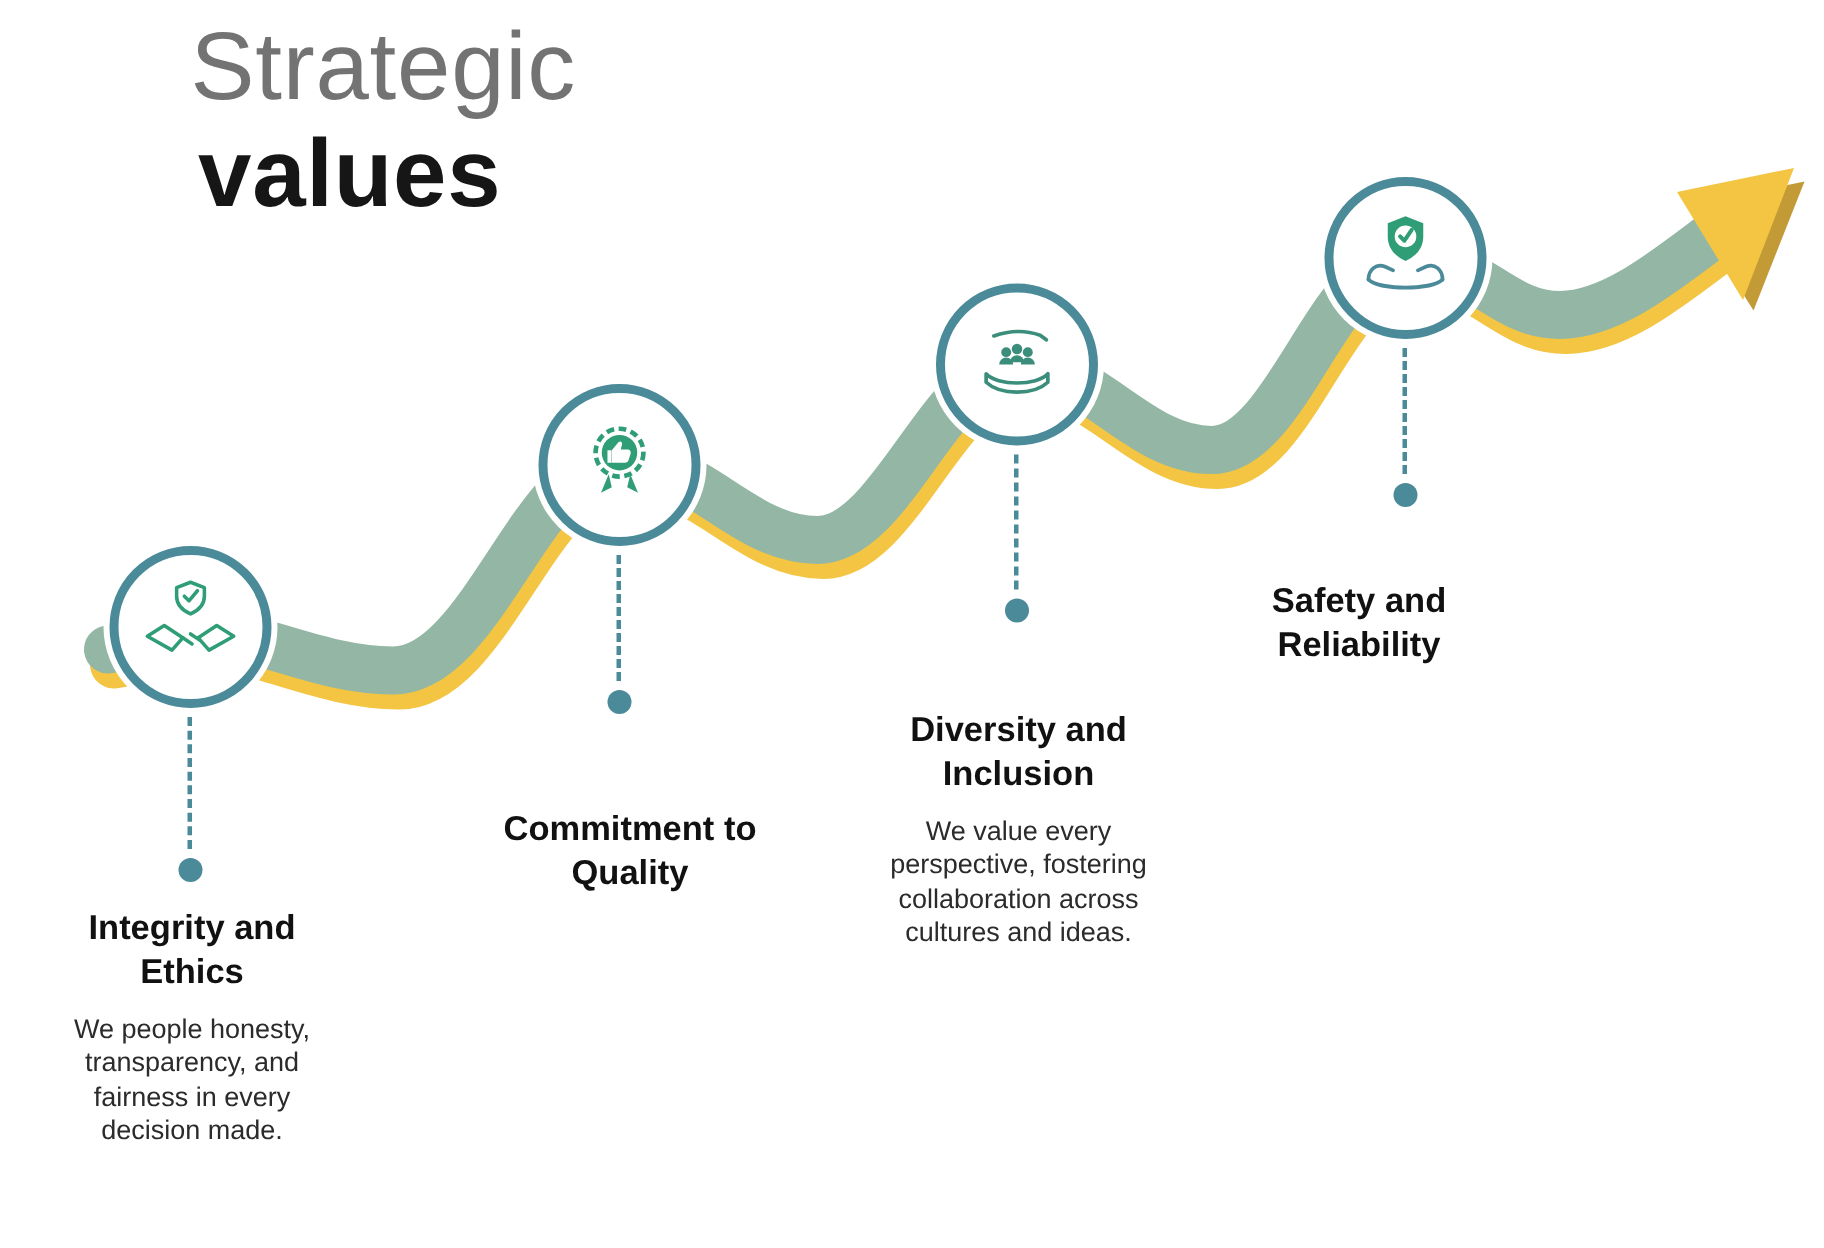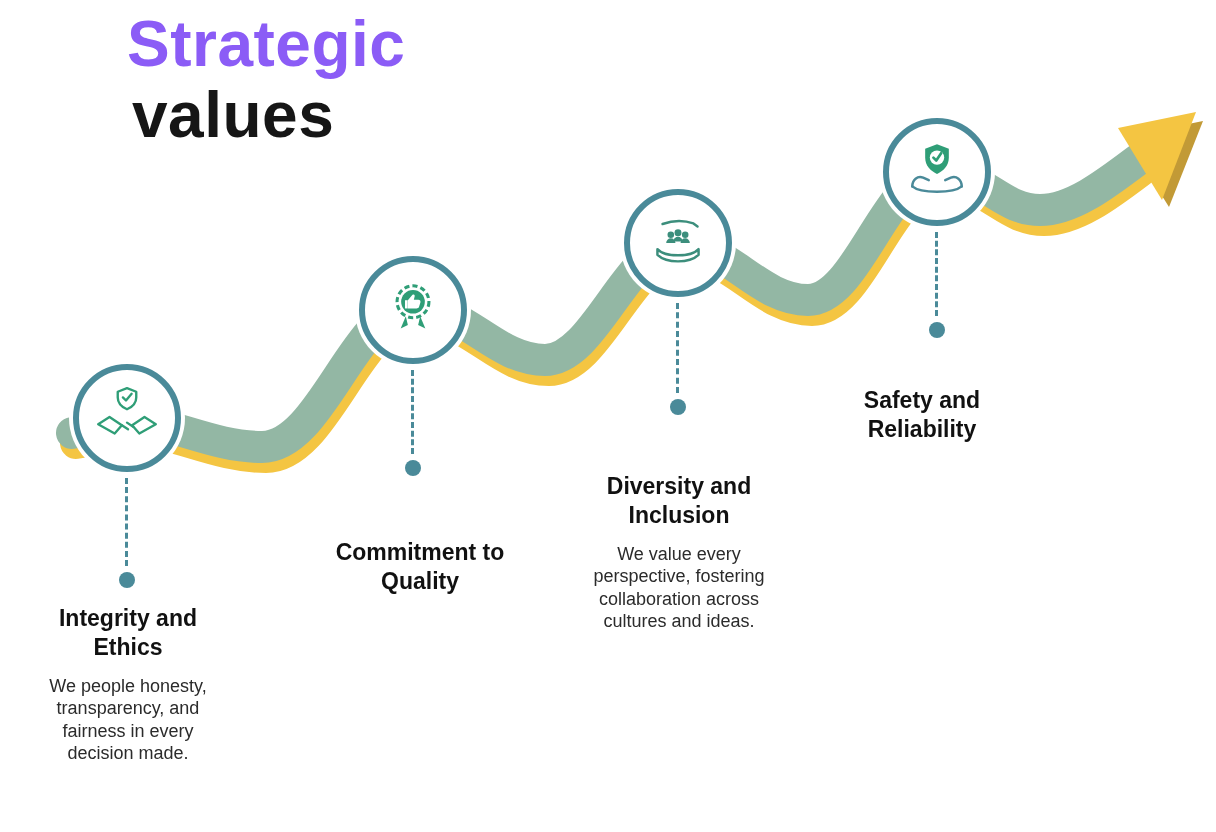--- a/index.html
+++ b/index.html
@@ -6,21 +6,21 @@
   html,body{margin:0;padding:0;background:#fff;}
   .page{
     position:relative;
     width:1216px;height:832px;
     background:#ffffff;
     overflow:hidden;
     font-family:"Liberation Sans", sans-serif;
   }
   
   .title{position:absolute;left:127px;top:8px;z-index:4;}
-  .title .l1{font-size:64px;font-weight:700;color:#8b5cf6;line-height:1.15;letter-spacing:0.5px;}
+  .title .l1{font-size:64px;font-weight:400;color:#737373;line-height:1.15;letter-spacing:0.5px;}
   .title .l2{font-size:64px;font-weight:600;color:#161616;line-height:1.05;margin-left:5px;letter-spacing:0.5px;}
   
   .wave{position:absolute;left:0;top:0;z-index:1;}
   
   .circle{
     position:absolute;width:108px;height:108px;border-radius:50%;
     background:#fff;border:6px solid #4A8A99;box-sizing:border-box;
     display:flex;align-items:center;justify-content:center;z-index:3;
     box-shadow:0 0 0 4px #ffffff;
   }
@@ -45,21 +45,21 @@
     font-size:23px;font-weight:700;color:#111111;
     margin:0 0 12px 0;line-height:1.28;white-space:pre-line;
   }
   .tb p{
     font-size:18px;font-weight:400;color:#2B2B2B;
     margin:0;line-height:1.24;white-space:pre-line;
   }
   .tb1{left:8px;top:604px;width:240px;}
   .tb2{left:296px;top:538px;width:248px;}
   .tb3{left:560px;top:472px;width:238px;}
-  .tb4{left:800px;top:386px;width:244px;}
+  .tb4{left:784px;top:386px;width:244px;}
 </style>
 </head>
 <body>
 
 <div class="page">
 
   <svg class="wave" width="1216" height="832" viewBox="0 0 1216 832">
     <g fill="none" stroke-linecap="round" stroke-linejoin="round">
       <path transform="translate(4,10)" stroke="#F4C542" stroke-width="32" d="M 72 433
                C 95 430, 107 420, 127 420

